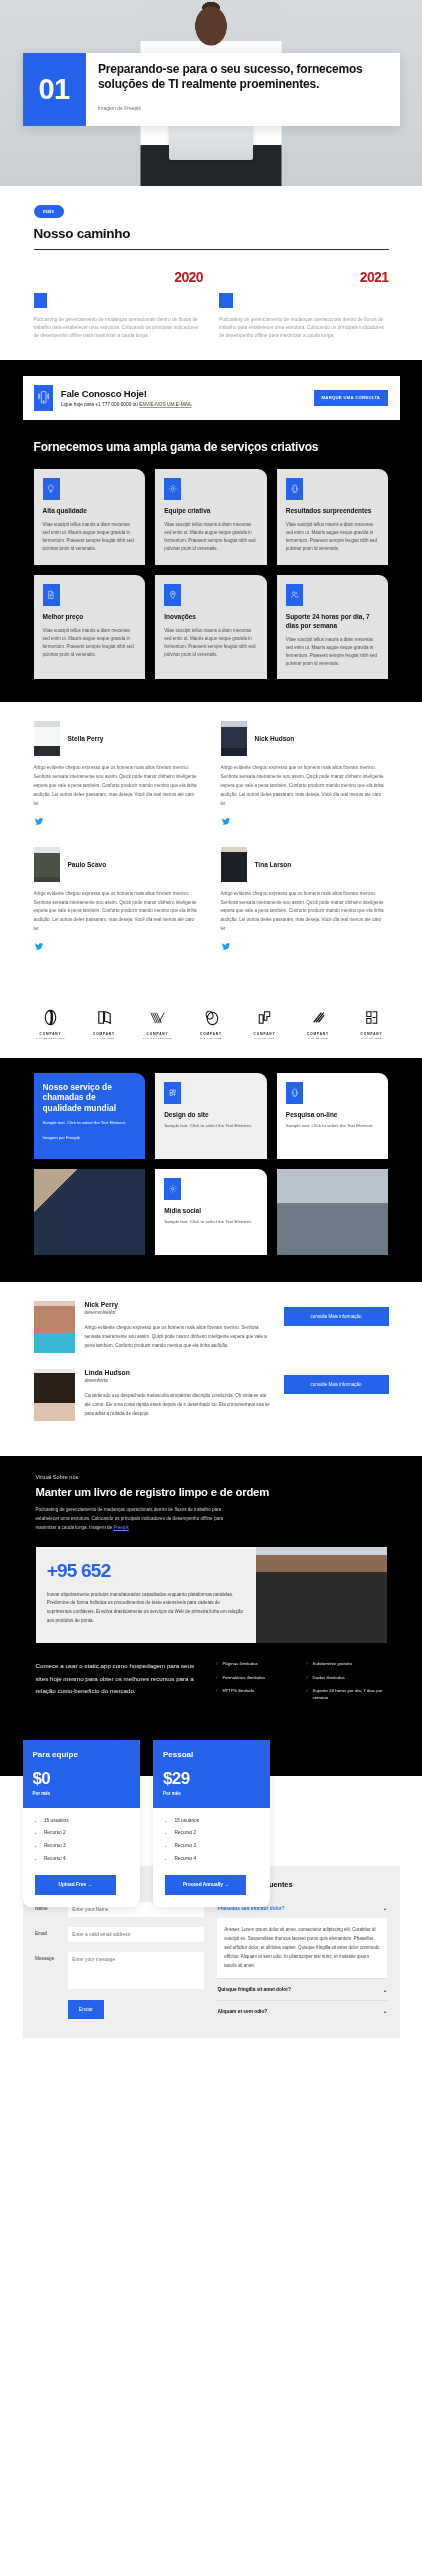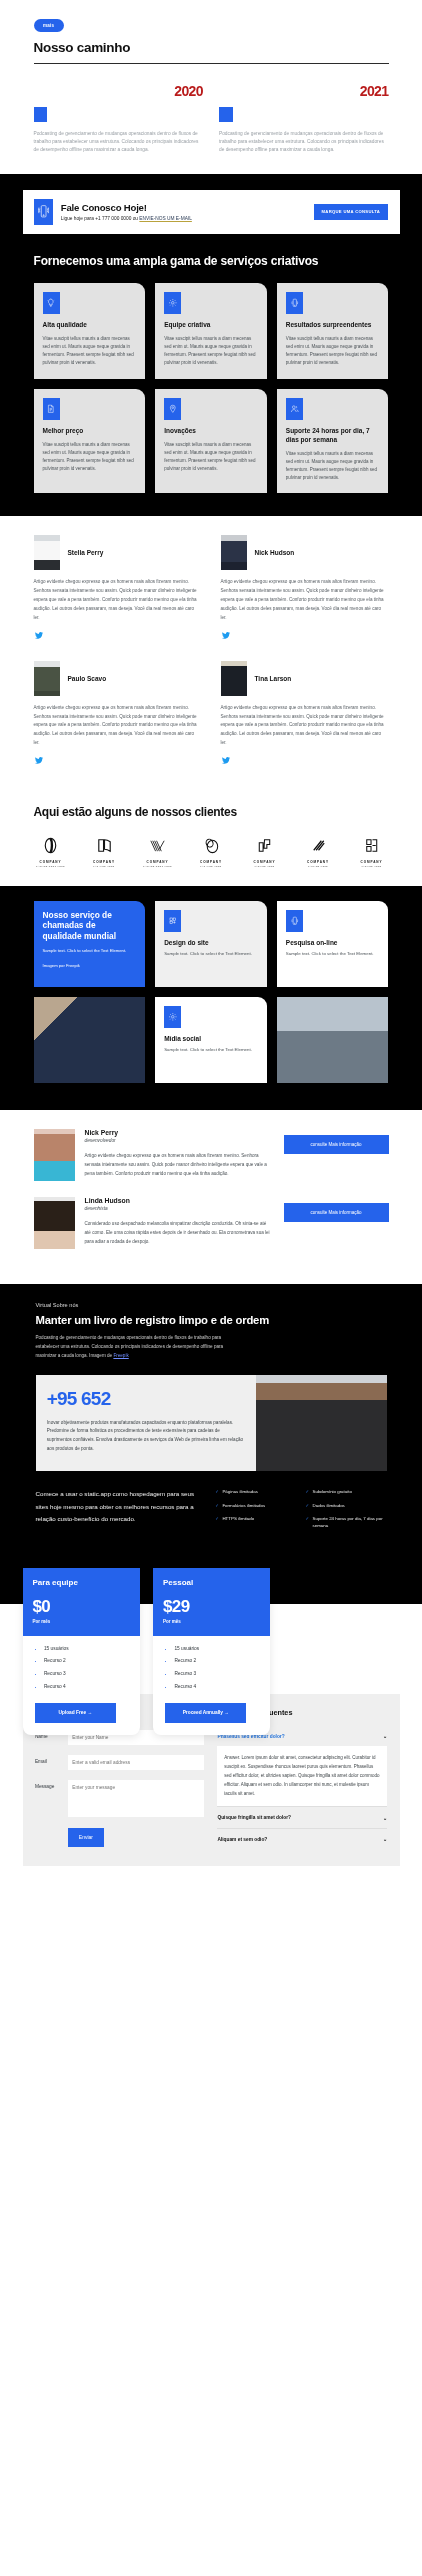--- a/index.html
+++ b/index.html
@@ -222,20 +222,31 @@
   }
   .faq-q.open { color:#1e6fd9; }
   .faq-a { background:#fff; padding:8px 6.8px; font-size:4.5px; color:#3f4549; line-height:1.95; }
   .chev { font-size:5px; color:#111; }
 </style>
 </head>
 <body>
 
 <div class="wrap">
 
+  <section class="hero">
+    <div class="hero-photo"></div>
+    <div class="hero-laptop"></div>
+    <div class="hero-card">
+      <div class="hero-num">01</div>
+      <div class="hero-body">
+        <div class="hero-title">Preparando-se para o seu sucesso, fornecemos soluções de TI realmente proeminentes.</div>
+        <div class="hero-credit">Imagem de  Freepik</div>
+      </div>
+    </div>
+  </section>
 
   <section class="sec">
     <div class="inner">
       <div class="pill">mais</div>
       <h2 class="big" style="margin-top:8px;">Nosso caminho</h2>
       <div class="rule"></div>
       <div class="tl-grid">
         <div class="tl-col">
           <div class="tl-year">2020</div>
           <div class="tl-box"></div>
@@ -392,21 +403,20 @@
           <svg class="bird" viewBox="0 0 24 24" fill="#1d9bf0">
               <path d="M23 4.9a9 9 0 01-2.6.7 4.5 4.5 0 002-2.5 9 9 0 01-2.9 1.1 4.5 4.5 0 00-7.7 4.1A12.8 12.8 0 012.5 3.6a4.5 4.5 0 001.4 6 4.4 4.4 0 01-2-.6 4.5 4.5 0 003.6 4.4 4.5 4.5 0 01-2 .1 4.5 4.5 0 004.2 3.1A9 9 0 011 18.5a12.7 12.7 0 006.9 2c8.3 0 12.8-6.8 12.8-12.8v-.6A9 9 0 0023 4.9z"></path>
             </svg>
         </div>
       </div>
     </div>
   </section>
 
   <section class="sec">
     <div class="inner">
-      <h2 class="big" style="font-size:12px;">Aqui estão alguns de nossos clientes</h2>
       <div class="logos">
         <div class="logo">
           <svg viewBox="0 0 40 40" fill="none" stroke="#111" stroke-width="2.4">
               <ellipse cx="20" cy="20" rx="11" ry="15"></ellipse>
               <path d="M20 5c4 6 4 24 0 30" stroke-width="5"></path>
             </svg>
           <div class="cn">COMPANY</div>
           <div class="tg">TAGLINE GOES HERE</div>
         </div>
         <div class="logo">

